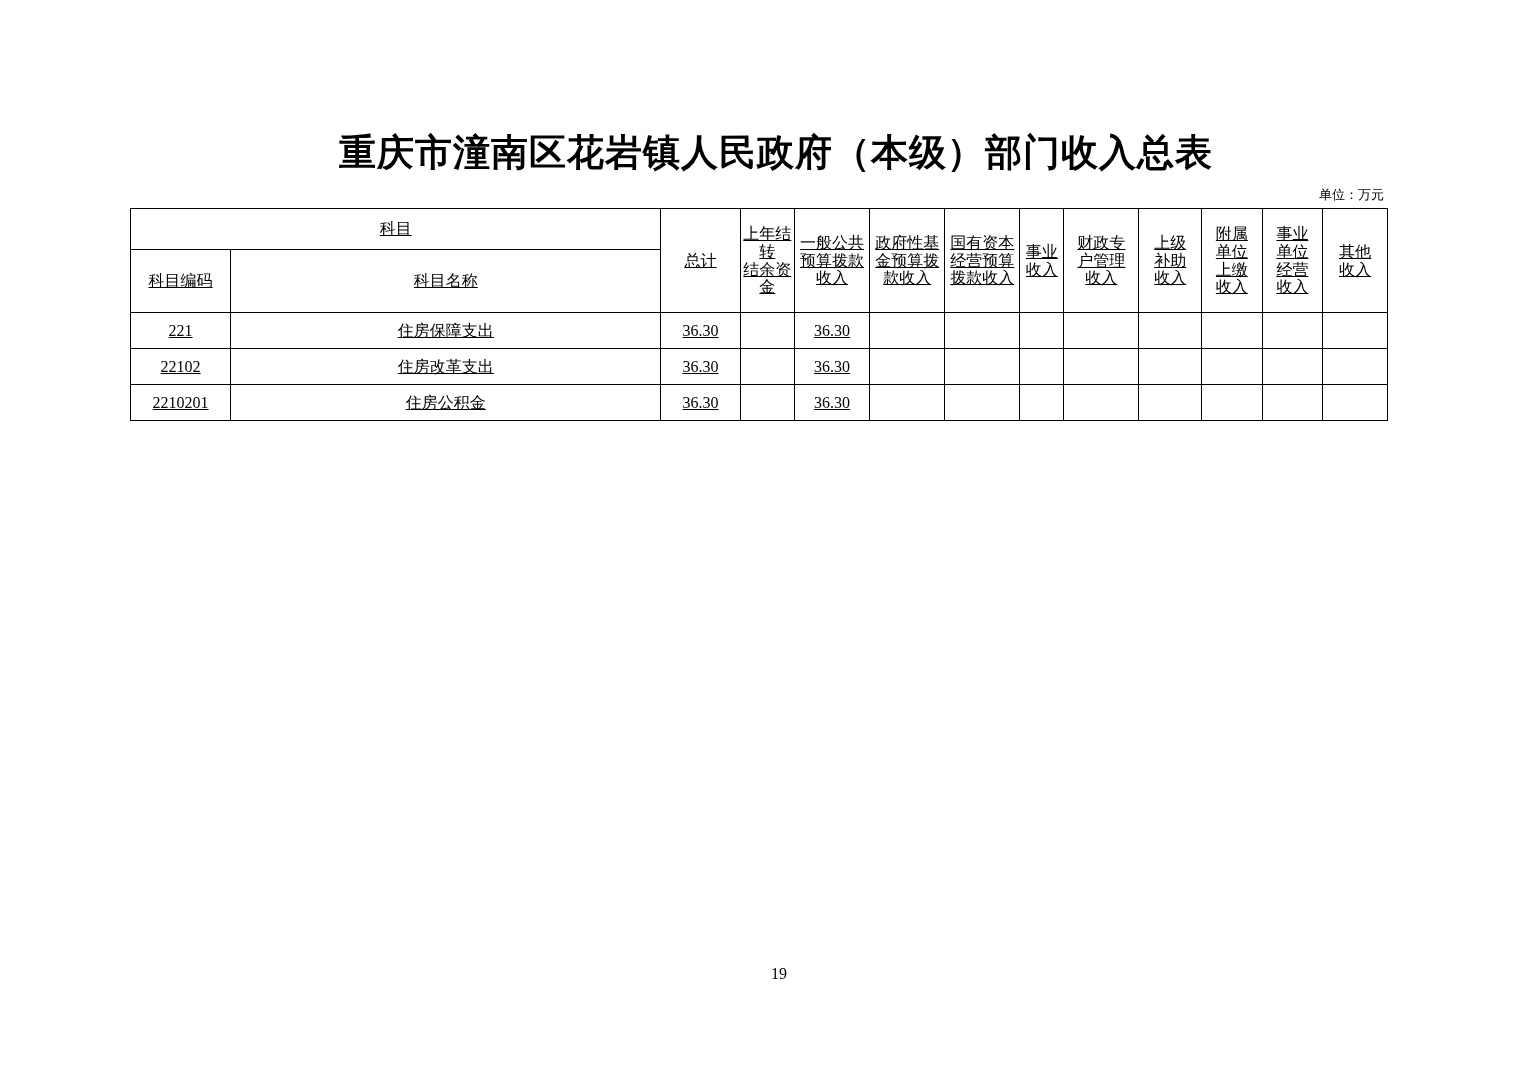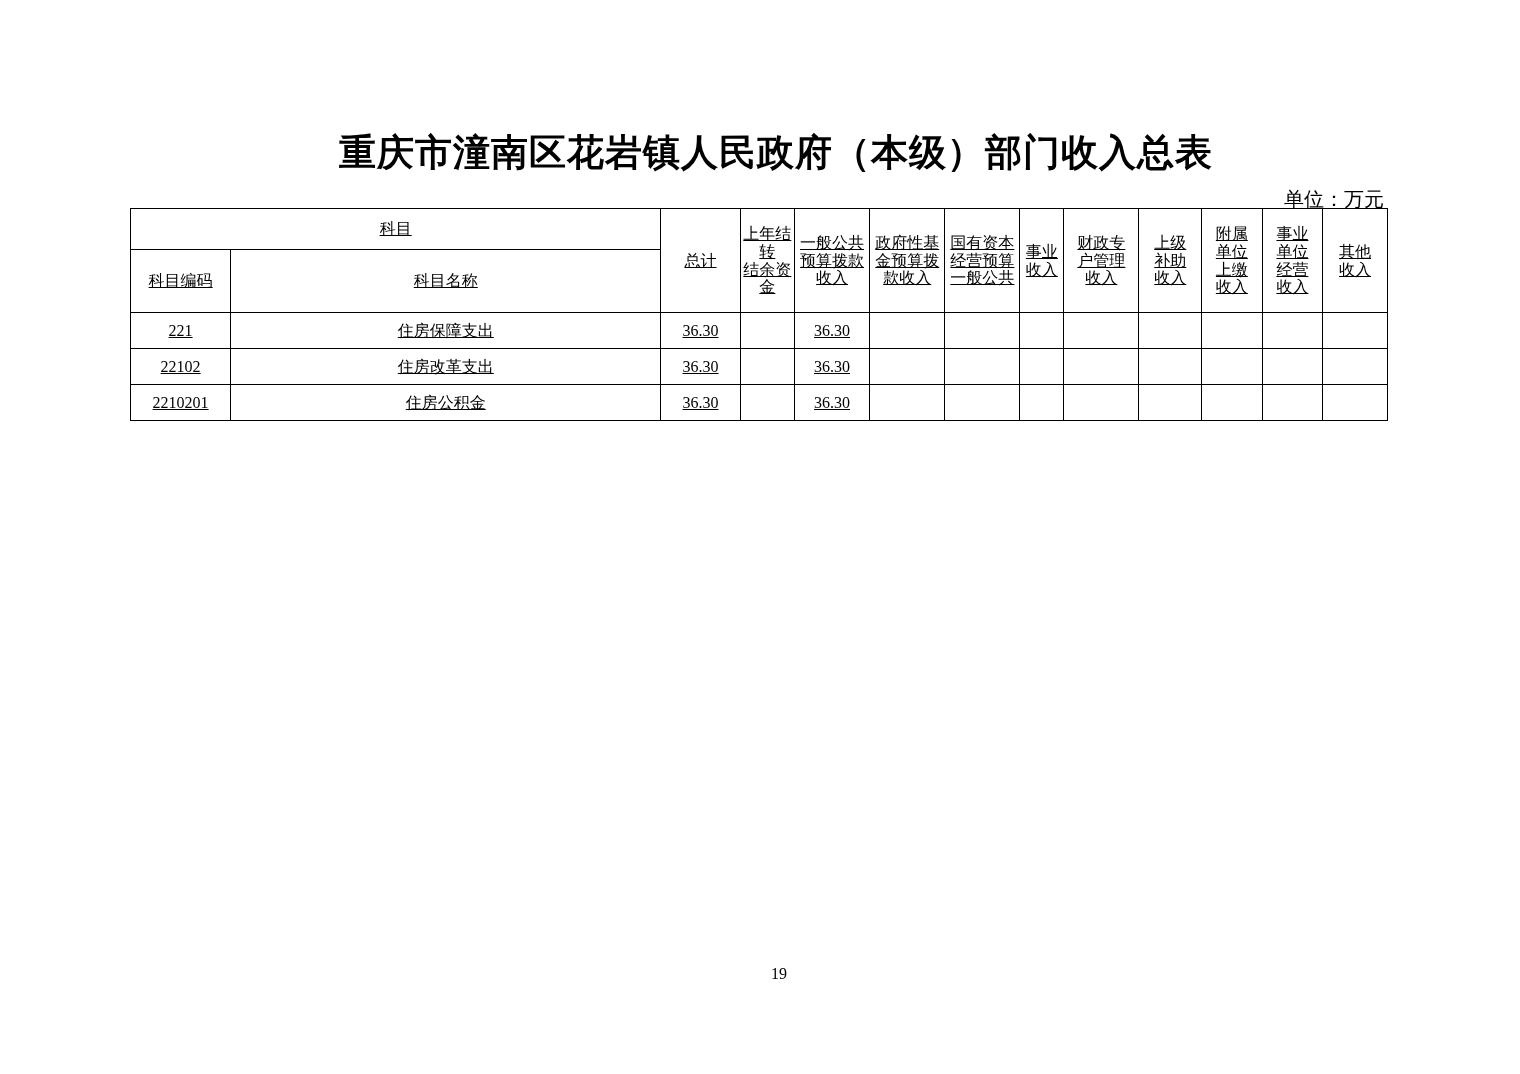--- a/index.html
+++ b/index.html
@@ -28,21 +28,21 @@
     text-align: center;
     font-size: 37px;
     font-weight: bold;
     letter-spacing: 1px;
     font-family: "Liberation Serif", "DejaVu Serif", serif;
   }
   .unit-line {
     position: absolute;
     top: 186px;
     right: 136px;
-    font-size: 20px;
+    font-size: 13px;
     font-family: "Liberation Serif", "DejaVu Serif", serif;
   }
   .table-wrap {
     position: absolute;
     top: 208px;
     left: 130px;
     width: 1258px;
     text-decoration: underline;
   }
   table.budget {
@@ -146,21 +146,21 @@
           <td class="vcol-narrow" rowspan="2" style="white-space: pre-line;">上年结转
 结余资金</td>
           <td class="vcol" rowspan="2" style="white-space: pre-line;">一般公共
 预算拨款
 收入</td>
           <td class="vcol" rowspan="2" style="white-space: pre-line; margin-top: 16px;">政府性基
 金预算拨
 款收入</td>
           <td class="vcol" rowspan="2" style="white-space: pre-line;">国有资本
 经营预算
-一般公共</td>
+拨款收入</td>
           <td class="vcol-narrow" rowspan="2" style="white-space: pre-line;">事业
 收入</td>
           <td class="vcol" rowspan="2" style="white-space: pre-line;">财政专
 户管理
 收入</td>
           <td class="vcol" rowspan="2" style="white-space: pre-line;">上级
 补助
 收入</td>
           <td class="vcol" rowspan="2" style="white-space: pre-line;">附属
 单位

